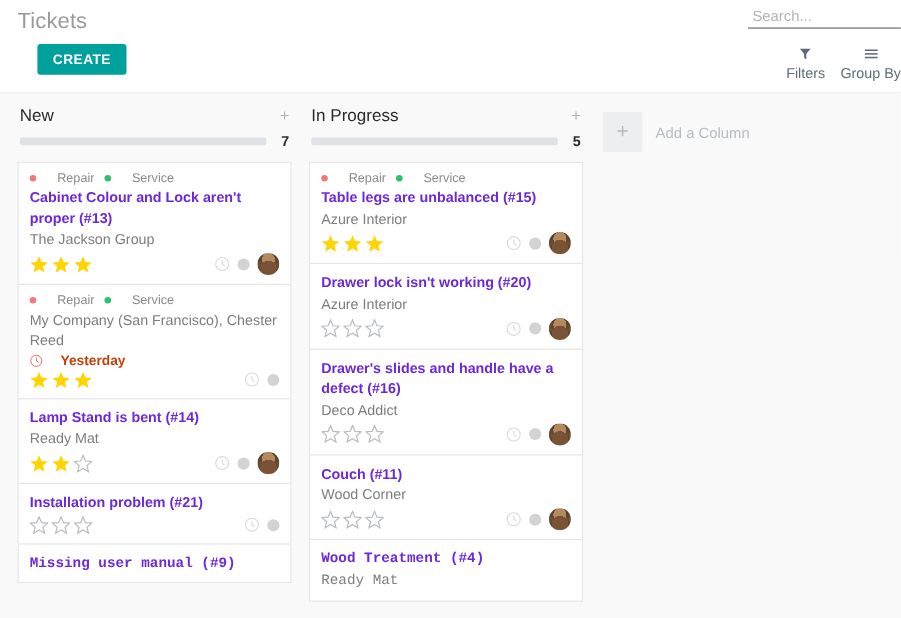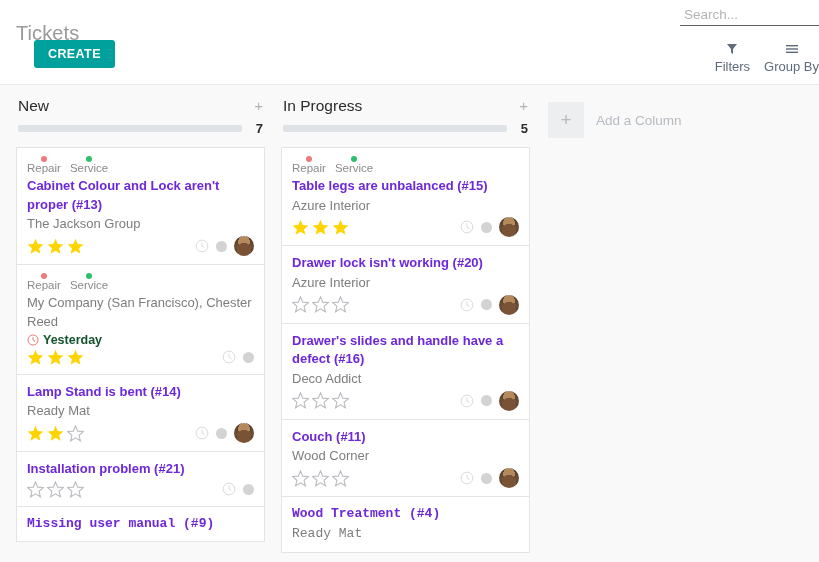--- a/index.html
+++ b/index.html
@@ -12,21 +12,21 @@
 
   
   .control-panel {
     position: relative;
     height: 85px;
     background: #ffffff;
     border-bottom: 1px solid #e7e9ed;
   }
   .breadcrumb-title {
     position: absolute;
-    left: 16px; top: 22px;
+    left: 16px; top: 8px;
     font-size: 20px;
     color: #9a9a9a;
     font-weight: 400;
     letter-spacing: .1px;
   }
   .create-btn {
     position: absolute;
     left: 16px; top: 40px;
     background: #00a09d;
     color: #ffffff;
@@ -149,41 +149,41 @@
   .kcard:last-child { border-bottom: 1px solid #e2e4e7; font-family: Liberation Mono, monospace; }
 
   .tags {
     font-size: 11.5px;
     color: #8a8a8a;
     margin-bottom: 3px;
     display: flex;
     gap: 9px;
     align-items: center;
   }
-  .tag { display: inline-flex; align-items: center; gap: 0; flex-direction: column; }
+  .tag { display: inline-flex; align-items: center; gap: 19px; }
   .dot { width: 6px; height: 6px; border-radius: 50%; display: inline-block; }
   .ktitle {
     font-size: 13px;
     color: #6d28d9;
     font-weight: bold;
     line-height: 1.43;
   }
   .ksub {
     font-size: 13px;
     color: #7d7d7d;
     line-height: 1.45;
     margin-top: 1px;
   }
   .kdate {
     font-size: 12.5px;
     font-weight: bold;
-    color: #14532d;
+    color: #c2410c;
     display: flex;
     align-items: center;
-    gap: 4px;
+    gap: 16px;
     margin-top: 1px;
   }
   .kfoot {
     display: flex;
     align-items: center;
     justify-content: space-between;
     margin-top: 2px;
   }
   .stars { display: flex; gap: 3px; }
   .star { display: block; }

